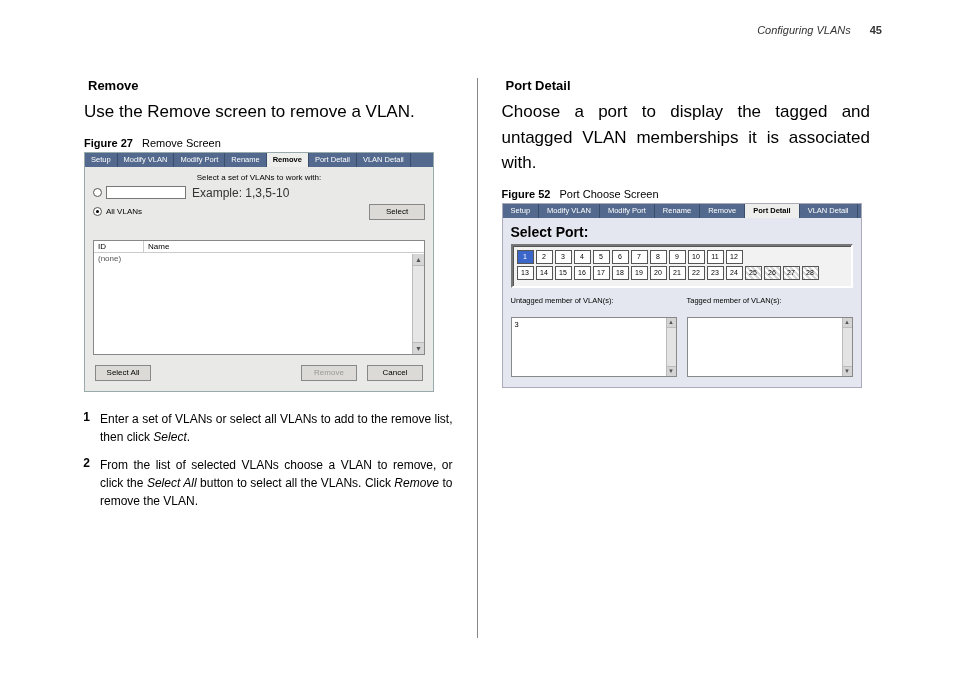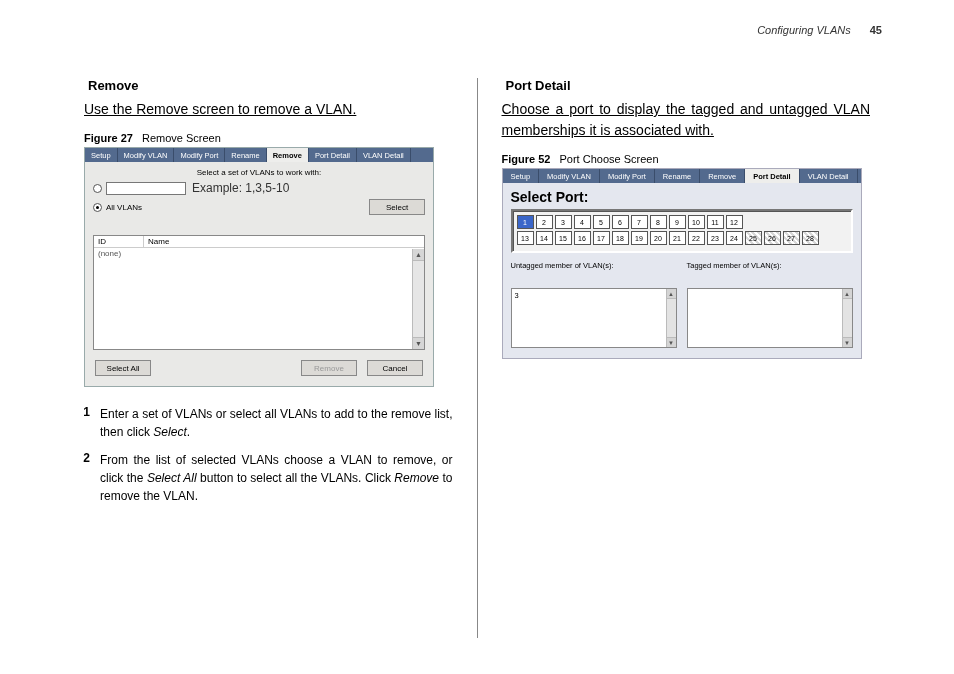--- a/index.html
+++ b/index.html
@@ -34,25 +34,24 @@
     background: #888;
     height: 100%;
   }
   h3.section-heading {
     font-size: 13px;
     font-weight: bold;
     margin-bottom: 6px;
     margin-left: 4px;
   }
   p.body-text {
-    font-size: 14px;
+    font-size: 17px;
     line-height: 1.5;
     margin-bottom: 12px;
     text-align: justify;
-    text-decoration: underline;
   }
   .figure-caption {
     font-size: 11px;
     margin: 10px 0 3px;
   }
   .figure-caption .fig-label { font-weight: bold; margin-right: 6px; text-align: center; }
   
   .fig27 {
     width: 350px;
     border: 1px solid #9aa;
@@ -153,21 +152,21 @@
     width: 17px; height: 14px; background: #fff; border: 1px solid #555;
     display:flex;align-items:center;justify-content:center;font-size:7px;
   }
   .portcell.sel { background: #3a66c9; color:#fff; }
   .portcell.hashed {
     background: repeating-linear-gradient(45deg,#d7d7d7 0 2px,#fff 2px 4px);
   }
   .portlabel { font-size:14px; font-weight:bold; margin-bottom:4px; display:block; }
   .memberpanes { display:flex; gap:10px; margin-top:8px; }
   .memberpanes .pane { flex:1; }
-  .pane .plabel { font-size:7.5px; margin-bottom:18px; display:block; }
+  .pane .plabel { font-size:7.5px; margin-bottom:12px; display:block; }
   .pane .plist {
     height: 60px; background:#fff; border:1px solid #888; position:relative;
     font-size:7.5px; padding:2px 3px;
   }
   .pane .plist .scroll {
     position:absolute; right:0; top:0; bottom:0; width:10px; background:#e3e3e3;
     border-left:1px solid #bbb;
   }
   .pane .plist .scroll .a { height:10px; background:#d4d4d4; border-bottom:1px solid #bbb;
     display:flex;align-items:center;justify-content:center;font-size:6px;color:#555;}

